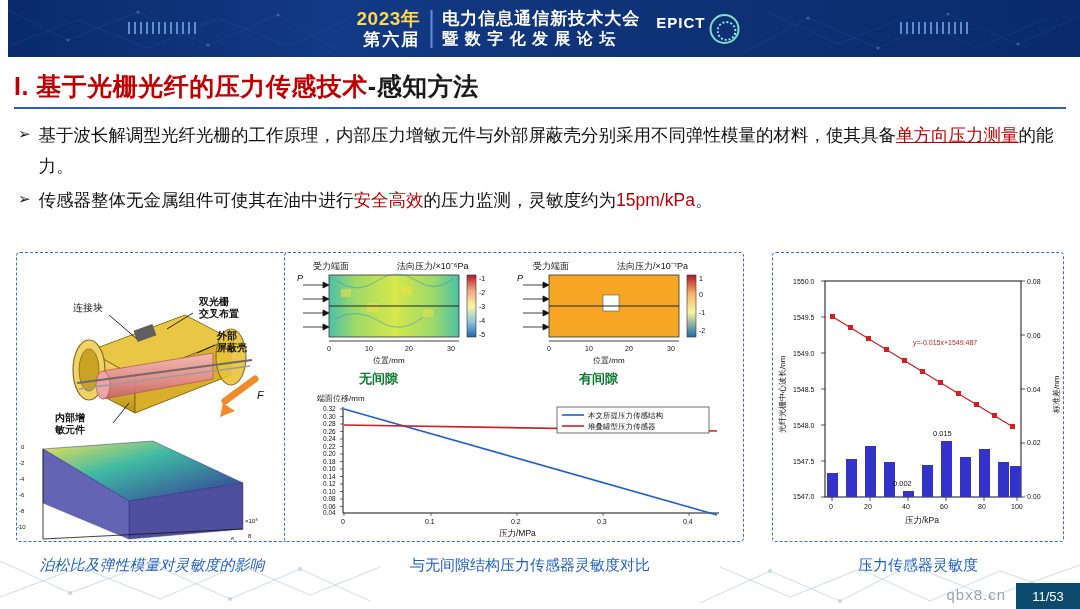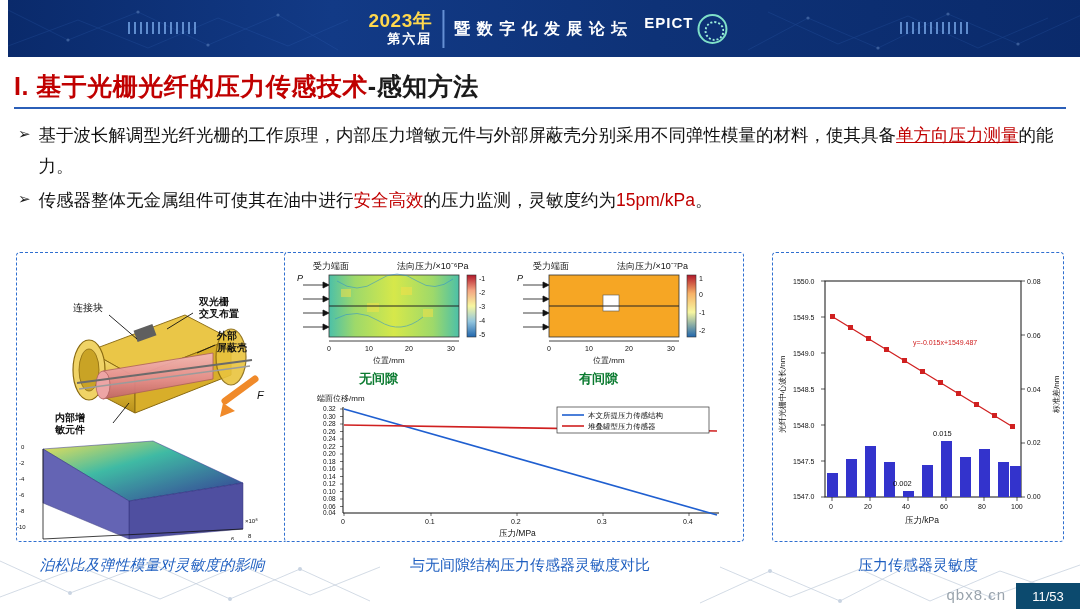--- a/index.html
+++ b/index.html
@@ -23,21 +23,21 @@
     opacity:.35;
   }
   .banner-center {
     position:absolute; left:50%; top:0; transform:translateX(-50%);
     height:57px; display:flex; align-items:center; gap:10px;
   }
   .year-block {
     text-align:right; line-height:1.15; color:#ffffff;
   }
   .year-block .y1 { font-size:19px; font-weight:bold; letter-spacing:.5px; color:#ffd84d; }
-  .year-block .y2 { font-size:13px; font-weight:bold; letter-spacing:2px; color:#ffffff; }
+  .year-block .y2 { font-size:17px; font-weight:bold; letter-spacing:2px; color:#ffffff; }
   .vline { width:2px; height:38px; background:#7aa6e8; opacity:.8; }
   .title-block { color:#fff; line-height:1.25; }
   .title-block .t1 { font-size:17px; font-weight:bold; letter-spacing:1px; }
   .title-block .t2 { font-size:16px; font-weight:bold; letter-spacing:1px; }
   .epict {
     display:flex; align-items:flex-start; gap:4px; margin-left:6px;
   }
   .epict .txt { color:#fff; font-size:15px; font-weight:bold; letter-spacing:1px;}
   .epict .ring {
     width:30px; height:30px; border-radius:50%;
@@ -153,20 +153,21 @@
       <span></span>
   </div>
 
   <div class="banner-center">
     <div class="year-block">
       <div class="y1">2023年</div>
       <div class="y2">第六届</div>
     </div>
     <div class="vline"></div>
     <div class="title-block">
+      <div class="t1">电力信息通信新技术大会</div>
       <div class="t2">暨 数 字 化 发 展 论 坛</div>
     </div>
     <div class="epict">
       <div class="txt">EPICT</div>
       <div class="ring"></div>
     </div>
   </div>
 </div>
 
 <div class="slide-title">

